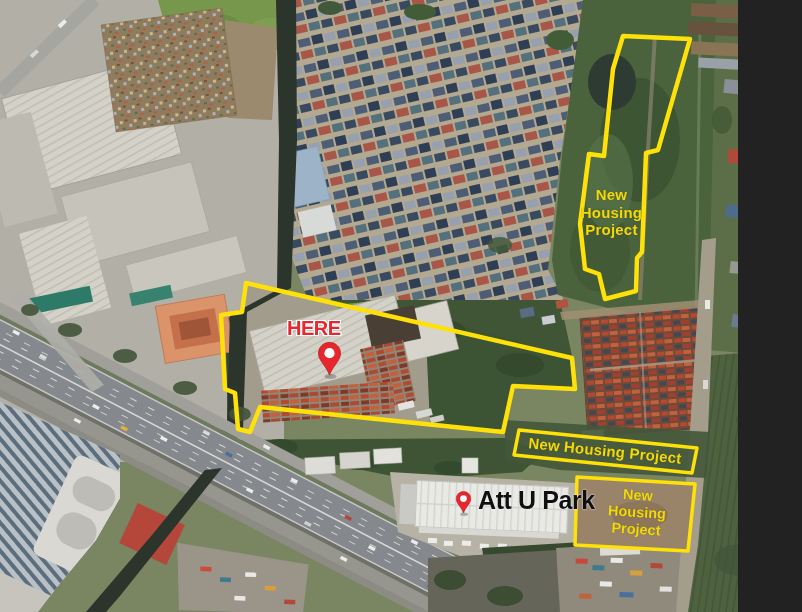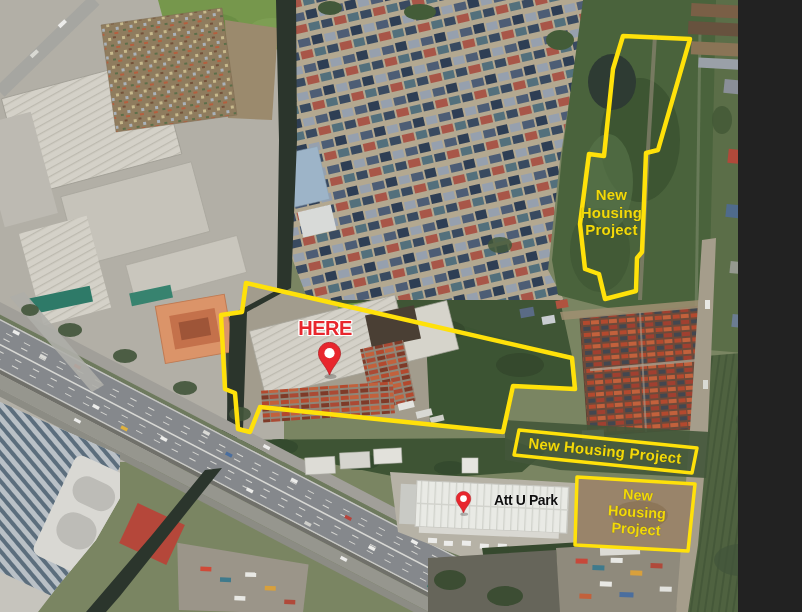--- a/index.html
+++ b/index.html
@@ -13,27 +13,27 @@
     color:#F2D90A;
     text-shadow:0 0 1px rgba(70,60,0,.55);
   }
   #lbl-area-top{left:549px;top:186px;width:125px;text-align:center;
     font-size:15px;line-height:17.5px;letter-spacing:.2px;}
   #lbl-area-banner{left:514px;top:441px;width:182px;text-align:center;
     font-size:15px;line-height:20px;letter-spacing:.2px;
     transform:rotate(5.8deg);white-space:nowrap;}
   #lbl-area-bottom{left:575px;top:487px;width:124px;text-align:center;
     font-size:14.5px;line-height:17px;transform:rotate(3.5deg);}
-  #lbl-here{left:287px;top:318px;width:76px;text-align:center;
+  #lbl-here{left:287px;top:318px;width:76px;text-align:left;
     font-size:20px;line-height:20px;letter-spacing:-.5px;color:#E8262D;
     text-shadow:-1px 0 0 #fff,1px 0 0 #fff,0 -1px 0 #fff,0 1px 0 #fff,
       -1px -1px 0 #fff,1px 1px 0 #fff,1px -1px 0 #fff,-1px 1px 0 #fff;}
-  #lbl-att{left:478px;top:491px;font-size:14px;line-height:19px;
+  #lbl-att{left:478px;top:491px;font-size:25px;line-height:19px;
     letter-spacing:-.4px;color:#101010;white-space:nowrap;
-    text-shadow:0 0 2px rgba(255,255,255,.8),0 0 1px rgba(255,255,255,.9);margin-left:16px;}
+    text-shadow:0 0 2px rgba(255,255,255,.8),0 0 1px rgba(255,255,255,.9);}
 </style>
 </head>
 <body>
 
 <div id="stage">
 <svg width="802" height="612" viewBox="0 0 802 612">
   <defs>
     <pattern id="pHouse" width="40" height="26" patternUnits="userSpaceOnUse" patternTransform="rotate(-13)">
       <rect width="40" height="26" fill="#b3a890"></rect>
       <rect x="1" y="2" width="12" height="8" fill="#4d5d75"></rect>

